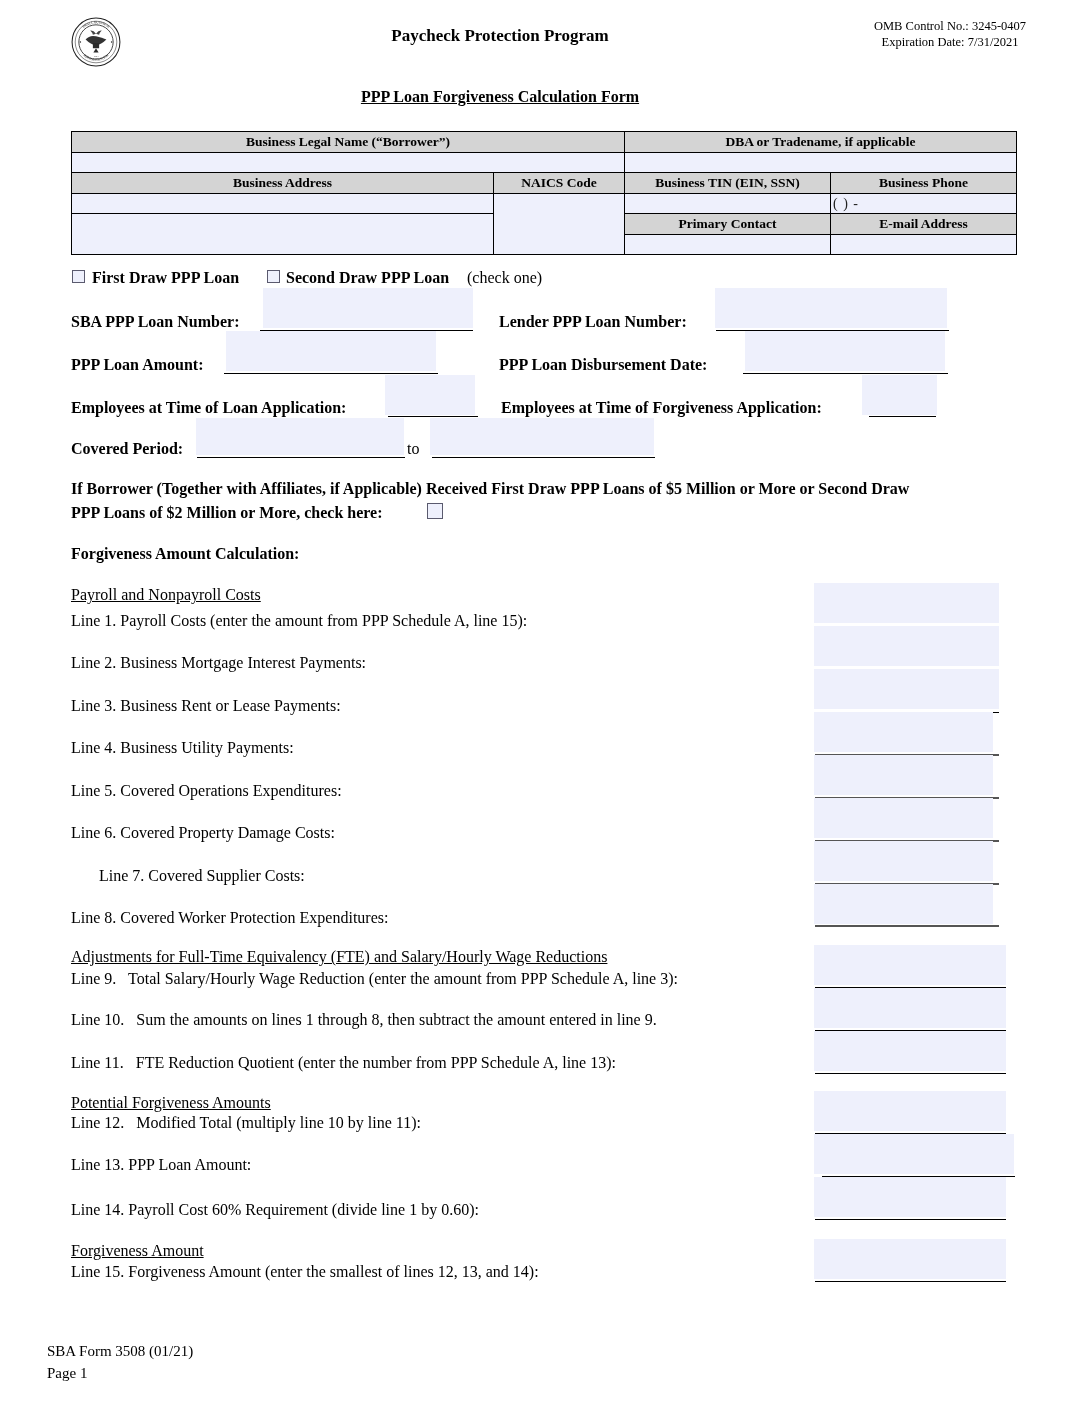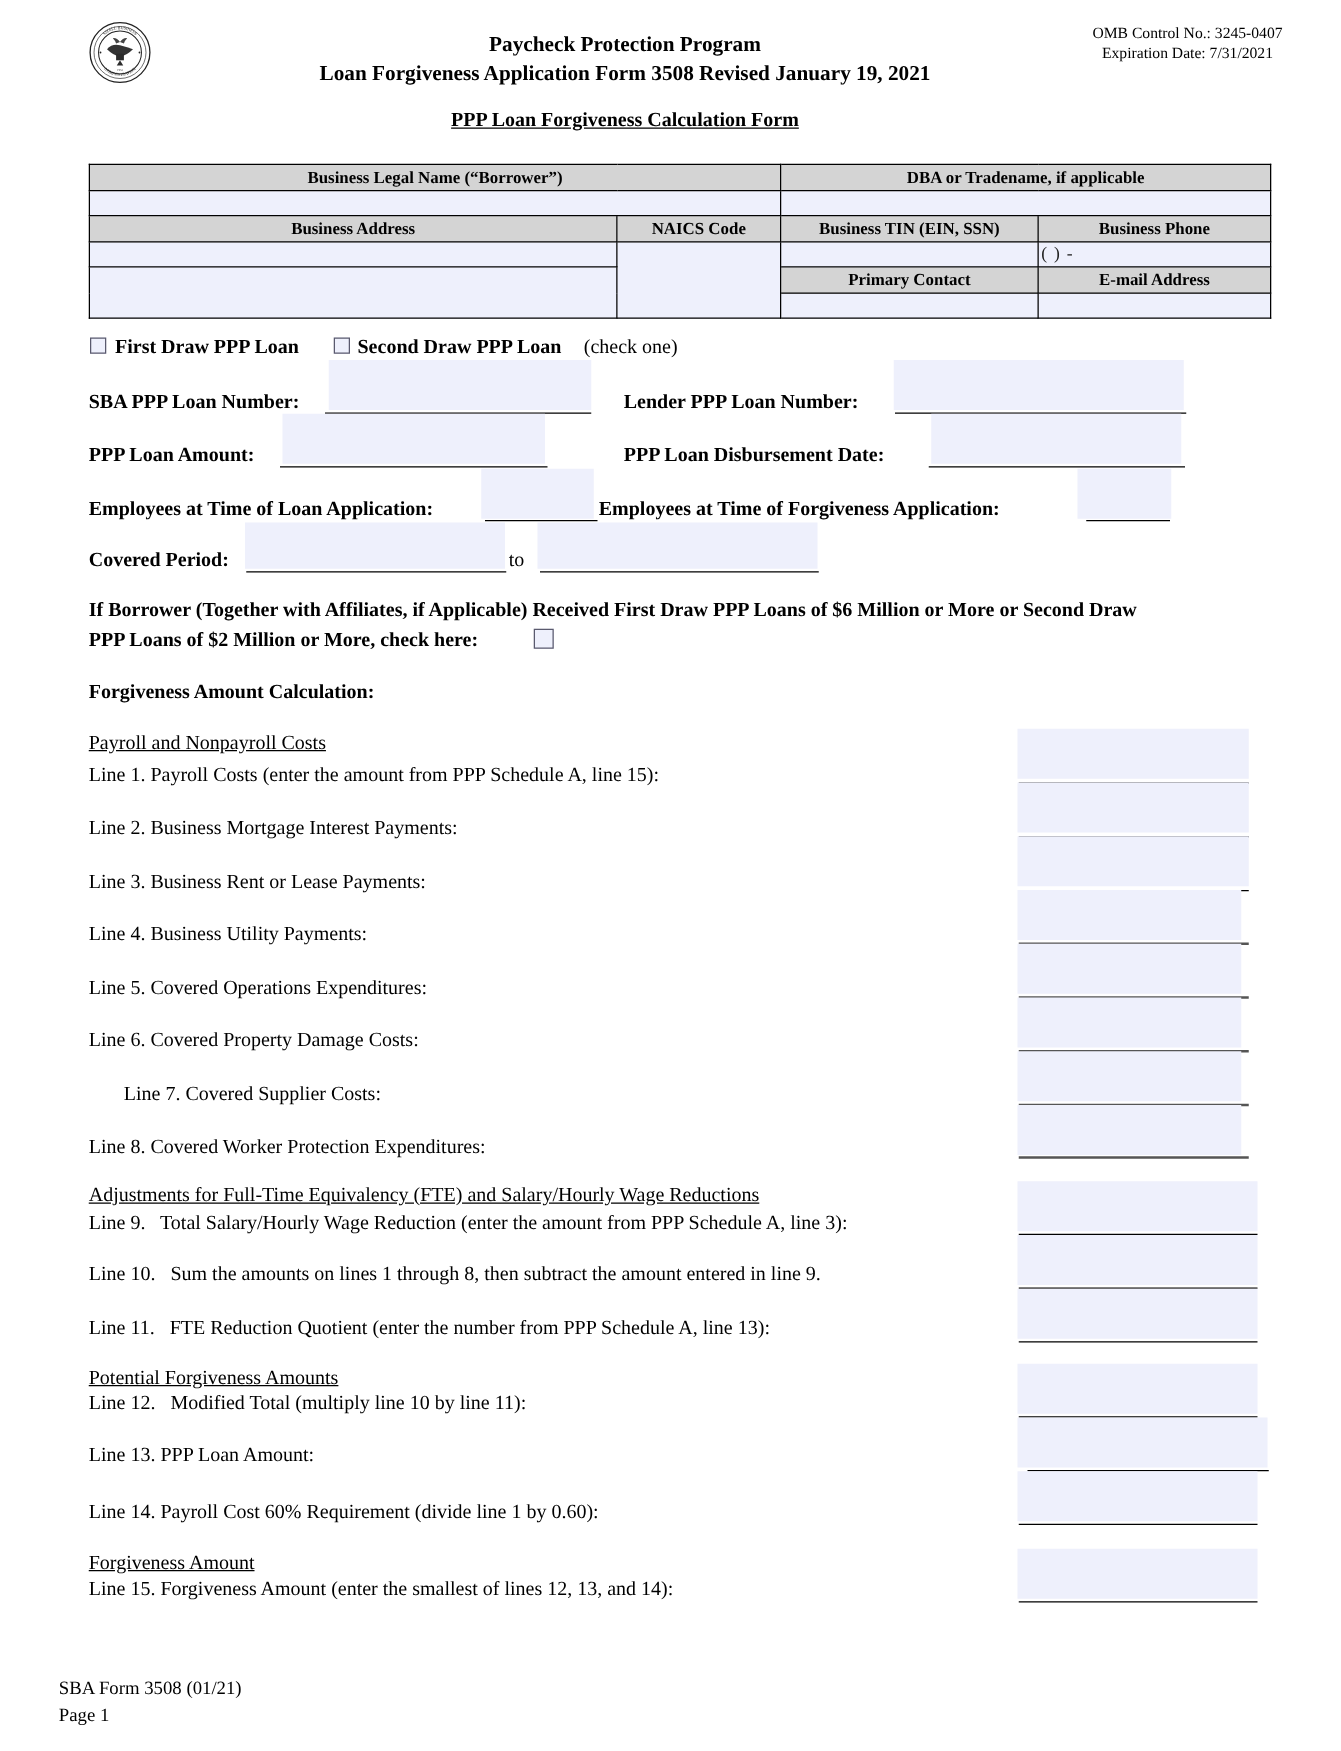--- a/index.html
+++ b/index.html
@@ -154,21 +154,20 @@
         <path id="arcBot" d="M16 52 a34 34 0 0 0 68 0" fill="none"></path>
       </defs>
       <circle cx="20" cy="50" r="1.4" fill="#222"></circle>
       <circle cx="80" cy="50" r="1.4" fill="#222"></circle>
       <text x="50" y="78" font-size="4.5" text-anchor="middle" fill="#222" font-family="Liberation Serif, serif">1953</text>
     </svg>
   </div>
 
   <div class="hdr-title">
     <div>Paycheck Protection Program</div>
-    <div>Loan Forgiveness Application Form 3508 Revised January 19, 2021</div>
   </div>
 
   <div class="omb">
     <div>OMB Control No.: 3245-0407</div>
     <div>Expiration Date: 7/31/2021</div>
   </div>
 
   <div class="calc-title">PPP Loan Forgiveness Calculation Form</div>
 
   <table class="btable">
@@ -233,34 +232,34 @@
   <div class="t" style="left:229px; top:355px; font-size:15px;"></div>
   <div class="t b" style="left:499px; top:355px; font-size:16px;">PPP Loan Disbursement Date:</div>
   <div class="rule" style="left:743px; top:373px; width:205px;"></div>
   <div class="t" style="left:748px; top:355px; font-size:15px;"></div>
 
   <div class="field" style="left:385px; top:375px; width:90px; height:40px;"></div>
   <div class="field" style="left:862px; top:375px; width:75px; height:40px;"></div>
   <div class="t b" style="left:71px; top:398px; font-size:16px;">Employees at Time of Loan Application:</div>
   <div class="rule" style="left:388px; top:416px; width:90px;"></div>
   <div class="t" style="left:392px; top:398px; font-size:15px;"></div>
-  <div class="t b" style="left:479px; top:398px; font-size:16px;">Employees at Time of Forgiveness Application:</div>
+  <div class="t b" style="left:501px; top:398px; font-size:16px;">Employees at Time of Forgiveness Application:</div>
   <div class="rule" style="left:869px; top:416px; width:67px;"></div>
   <div class="t" style="left:873px; top:398px; font-size:15px;"></div>
 
   <div class="field" style="left:196px; top:418px; width:208px; height:37px;"></div>
   <div class="field" style="left:430px; top:418px; width:224px; height:37px;"></div>
   <div class="t b" style="left:71px; top:439px; font-size:16px;">Covered Period:</div>
   <div class="rule" style="left:197px; top:457px; width:208px;"></div>
   <div class="t" style="left:201px; top:439px; font-size:15px;"></div>
   <div class="t" style="left:407px; top:439px; font-size:16px;">to</div>
   <div class="rule" style="left:432px; top:457px; width:223px;"></div>
   <div class="t" style="left:436px; top:439px; font-size:15px;"></div>
 
-  <div class="t b" style="left:71px; top:479px; font-size:16px;">If Borrower (Together with Affiliates, if Applicable) Received First Draw PPP Loans of $6 Million or More or Second Draw</div>
+  <div class="t b" style="left:71px; top:479px; font-size:16px;">If Borrower (Together with Affiliates, if Applicable) Received First Draw PPP Loans of $5 Million or More or Second Draw</div>
   <div class="t b" style="left:71px; top:503px; font-size:16px;">PPP Loans of $2 Million or More, check here:</div>
   <div class="cbox" style="left:427px; top:503px; width:16px; height:16px;"></div>
 
   <div class="t b" style="left:71px; top:544px; font-size:16px;">Forgiveness Amount Calculation:</div>
 
   <div class="t u" style="left:71px; top:585px;">Payroll and Nonpayroll Costs</div>
 
   <div class="field" style="left:814px; top:583px; width:185px; height:40px;"></div>
   <div class="t" style="left:71px; top:611px;">Line 1. Payroll Costs (enter the amount from PPP Schedule A, line 15):</div>
   <div class="rule" style="left:815px; top:626px; width:184px;"></div>

